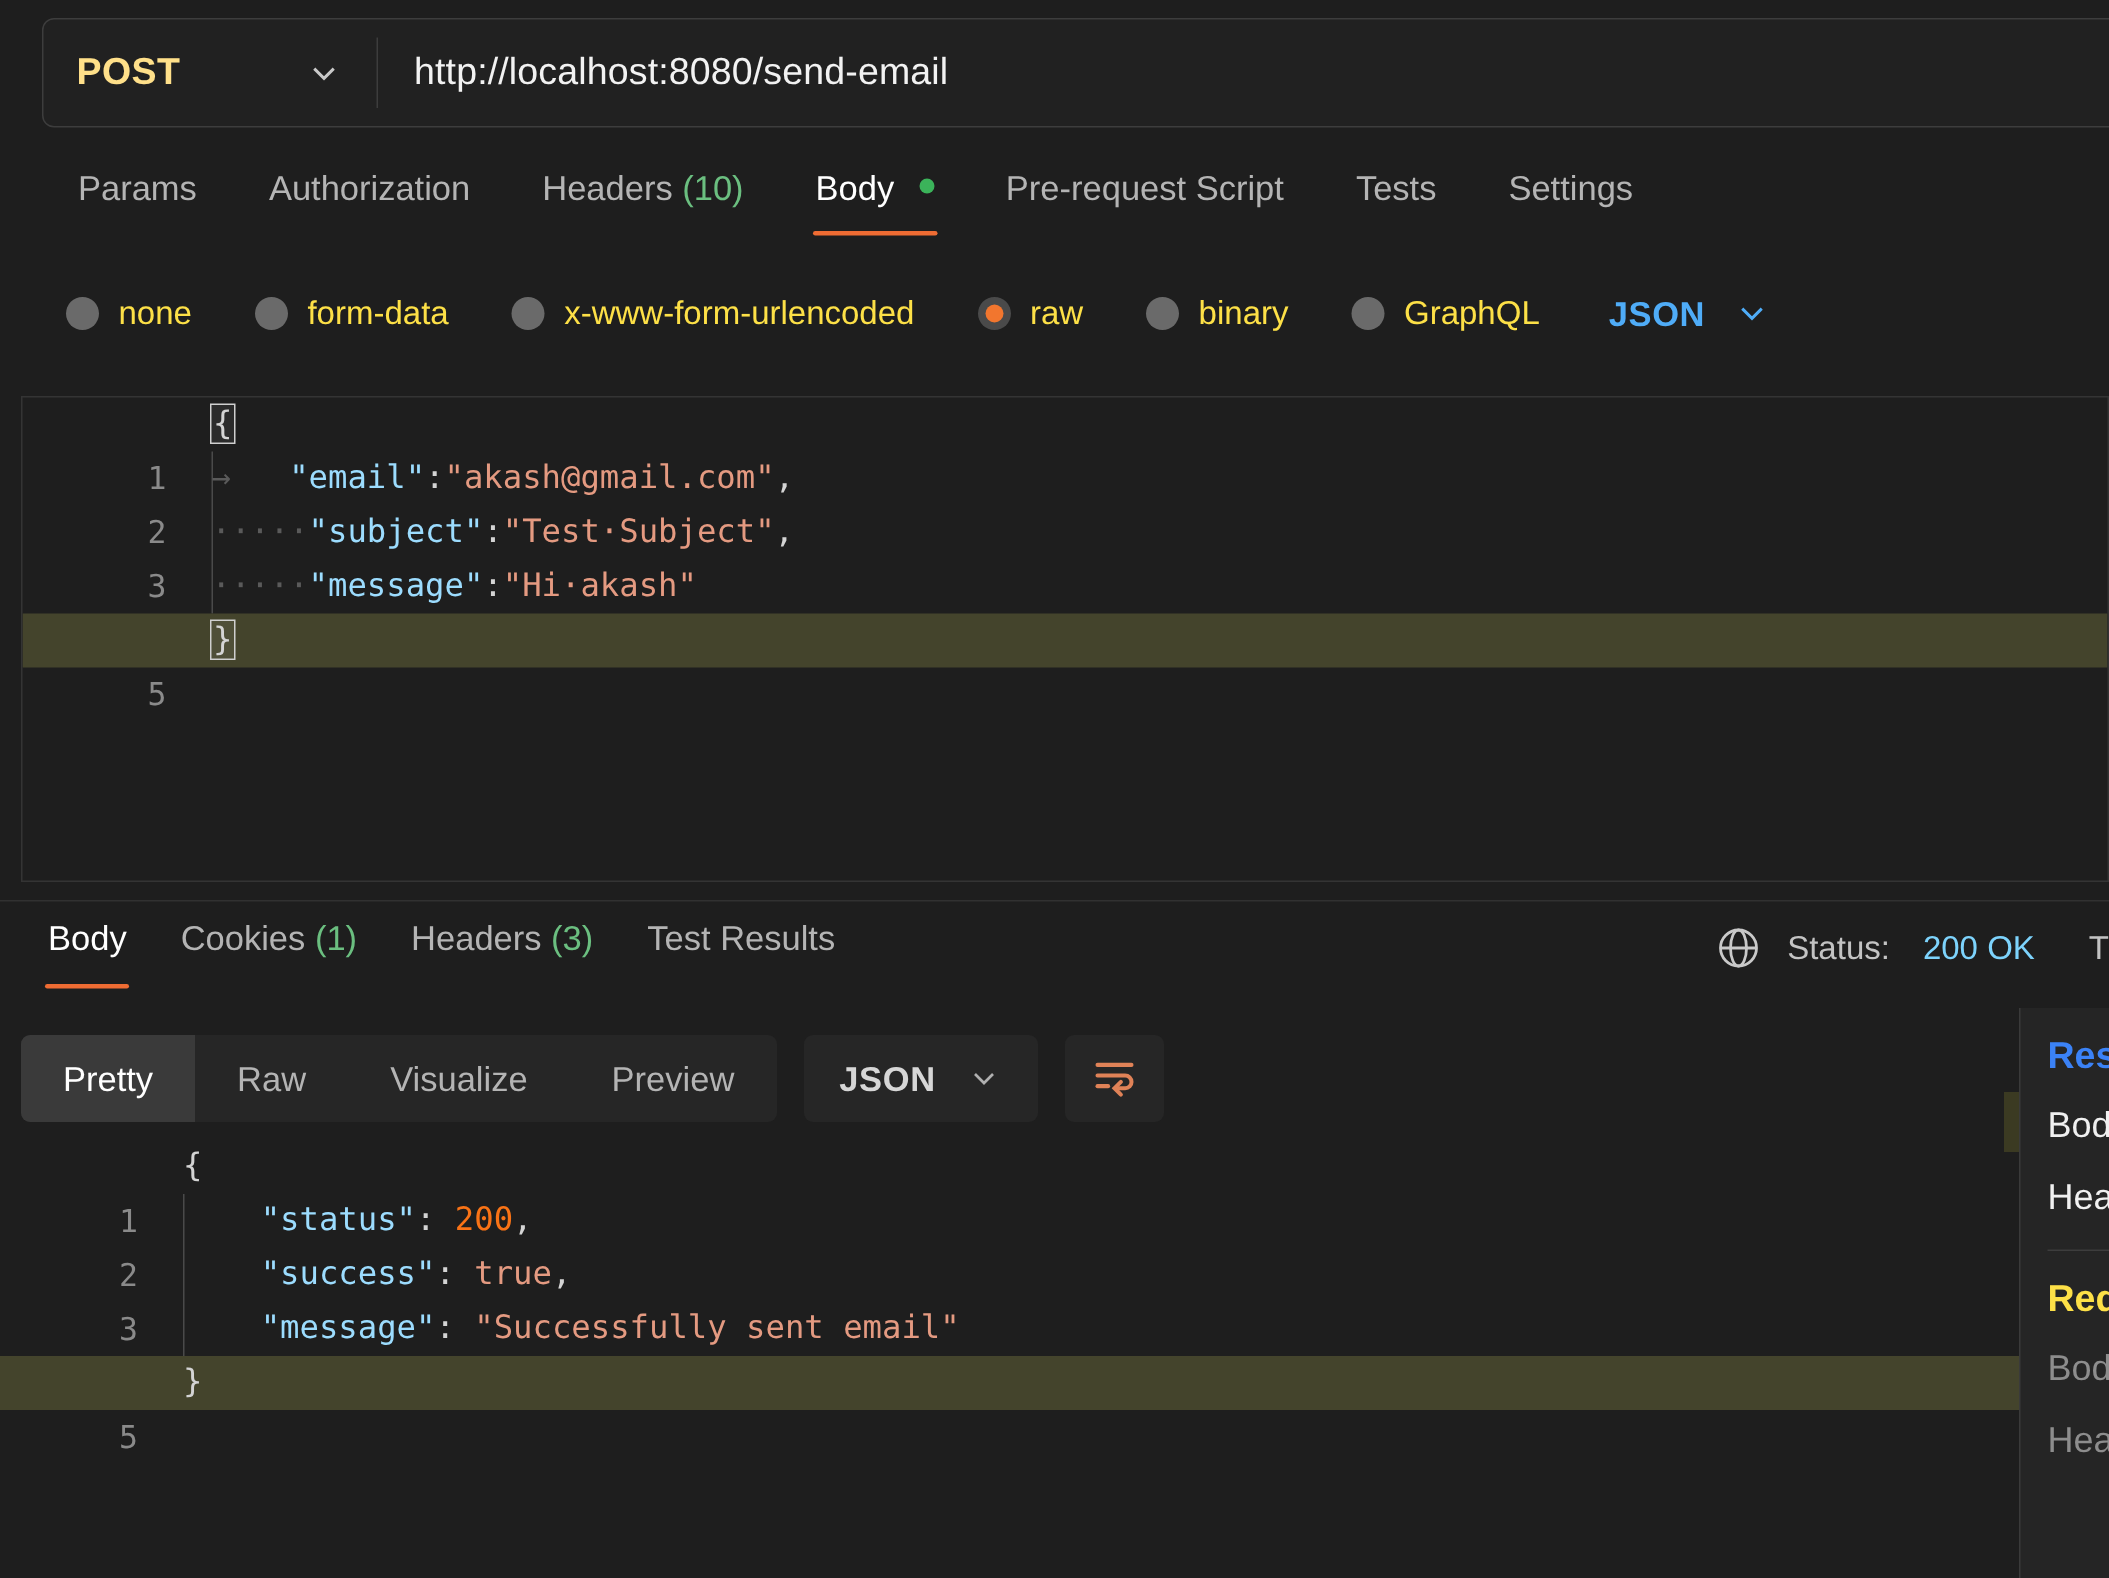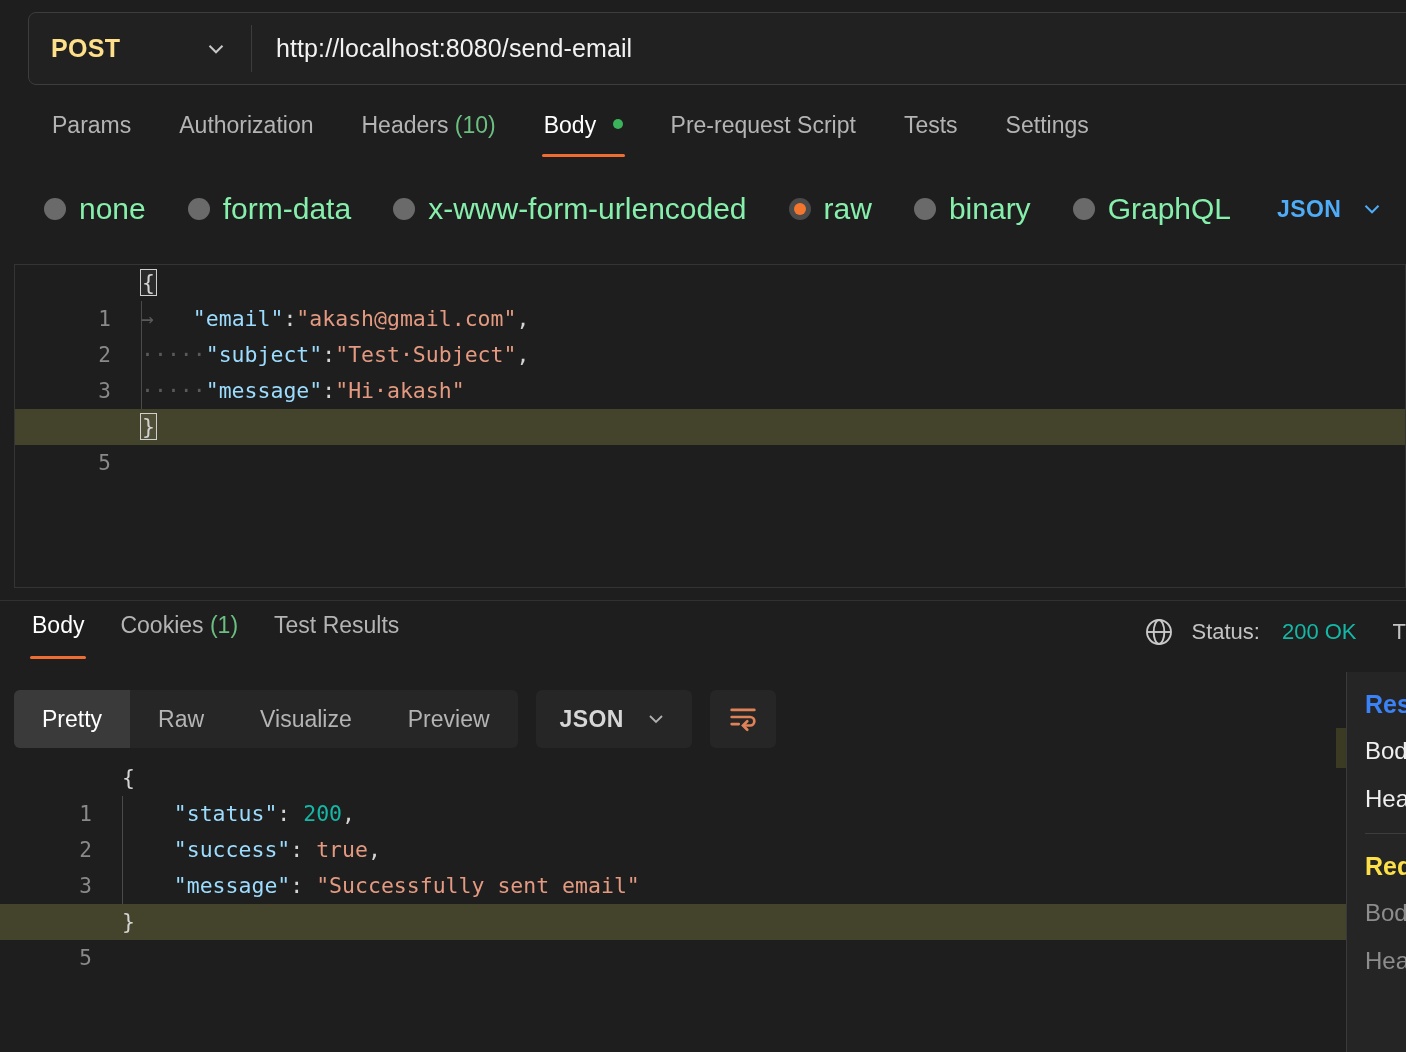--- a/index.html
+++ b/index.html
@@ -59,21 +59,21 @@
   .radio-item { display: flex; align-items: center; margin-right: 42px; cursor: pointer; }
   .radio {
     width: 22px; height: 22px; border-radius: 50%;
     background: #6a6a6a; margin-right: 13px; flex: none;
     display: flex; align-items: center; justify-content: center;
   }
   .radio.selected { background: #4a4a4a; }
   .radio.selected::after {
     content: ""; width: 12px; height: 12px; border-radius: 50%; background: #f2762e;
   }
-  .radio-label { color: #86efac; font-size: 30px; }
+  .radio-label { color: #fde047; font-size: 22px; }
   .json-select {
     display: flex; align-items: center; cursor: pointer; margin-left: 4px;
   }
   .json-select .txt { color: #4facf7; font-size: 23px; font-weight: bold; letter-spacing: .4px; }
   .json-select .chev { margin-left: 18px; color: #4facf7; display: flex; }
 
   
   .req-editor {
     position: absolute; left: 14px; top: 264px;
     width: 1392px; height: 324px;
@@ -91,21 +91,21 @@
     color: #8a8a8a; font-family: "DejaVu Sans Mono", monospace; font-size: 21px;
   }
   .code-text { position: absolute; left: 126px; top: 0; }
   .guide {
     position: absolute; left: 126px; top: 0; width: 1px; height: 100%;
     background: #4a4a4a;
   }
   .k { color: #9cdcfe; }
   .s { color: #e49a81; }
   .p { color: #d4d4d4; }
-  .num { color: #14b8a6; }
+  .num { color: #f97316; }
   .bool { color: #e49a81; }
   .ws { color: #5a5a5a; }
   .brace-hl {
     outline: 1px solid #cfcfcf; background: rgba(255,255,255,0.06);
     padding: 0 1px;
   }
 
   
   .res-divider {
     position: absolute; left: 0; top: 600px; width: 1406px; height: 1px; background: #313131;
@@ -122,21 +122,21 @@
   .res-tab.active::after {
     content: ""; position: absolute; left: 16px; right: 16px; bottom: 0;
     height: 3px; background: #ef6c33; border-radius: 2px;
   }
   .status-area {
     position: absolute; right: 0; top: 616px;
     display: flex; align-items: center; gap: 16px; padding-right: 0;
   }
   .globe { display: flex; color: #c9c9c9; }
   .status-txt { color: #c3c3c3; font-size: 22px; }
-  .status-val { color: #14b8a6; font-size: 22px; margin-left: 6px; }
+  .status-val { color: #7dd3fc; font-size: 22px; margin-left: 6px; }
   .time-cut { color: #c3c3c3; font-size: 22px; margin-left: 20px; }
 
   
   .res-toolbar {
     position: absolute; left: 14px; top: 690px;
     display: flex; align-items: center; gap: 18px;
   }
   .seg {
     display: flex; background: #262626; border-radius: 6px; overflow: hidden; height: 58px;
   }
@@ -296,20 +296,24 @@
 
   <div class="res-divider"></div>
 
   <div class="res-tabs">
     <div class="res-tab active">
       <span>Body</span>
     </div>
     <div class="res-tab">
       <span>Cookies</span>
       <span class="count">(1)</span>
+    </div>
+    <div class="res-tab">
+      <span>Headers</span>
+      <span class="count">(3)</span>
     </div>
     <div class="res-tab">
       <span>Test Results</span>
     </div>
   </div>
 
   <div class="status-area">
     <span class="globe">
       <svg width="32" height="32" viewBox="0 0 24 24" fill="none" stroke="currentColor" stroke-width="1.4">
         <circle cx="12" cy="12" r="9"></circle>

